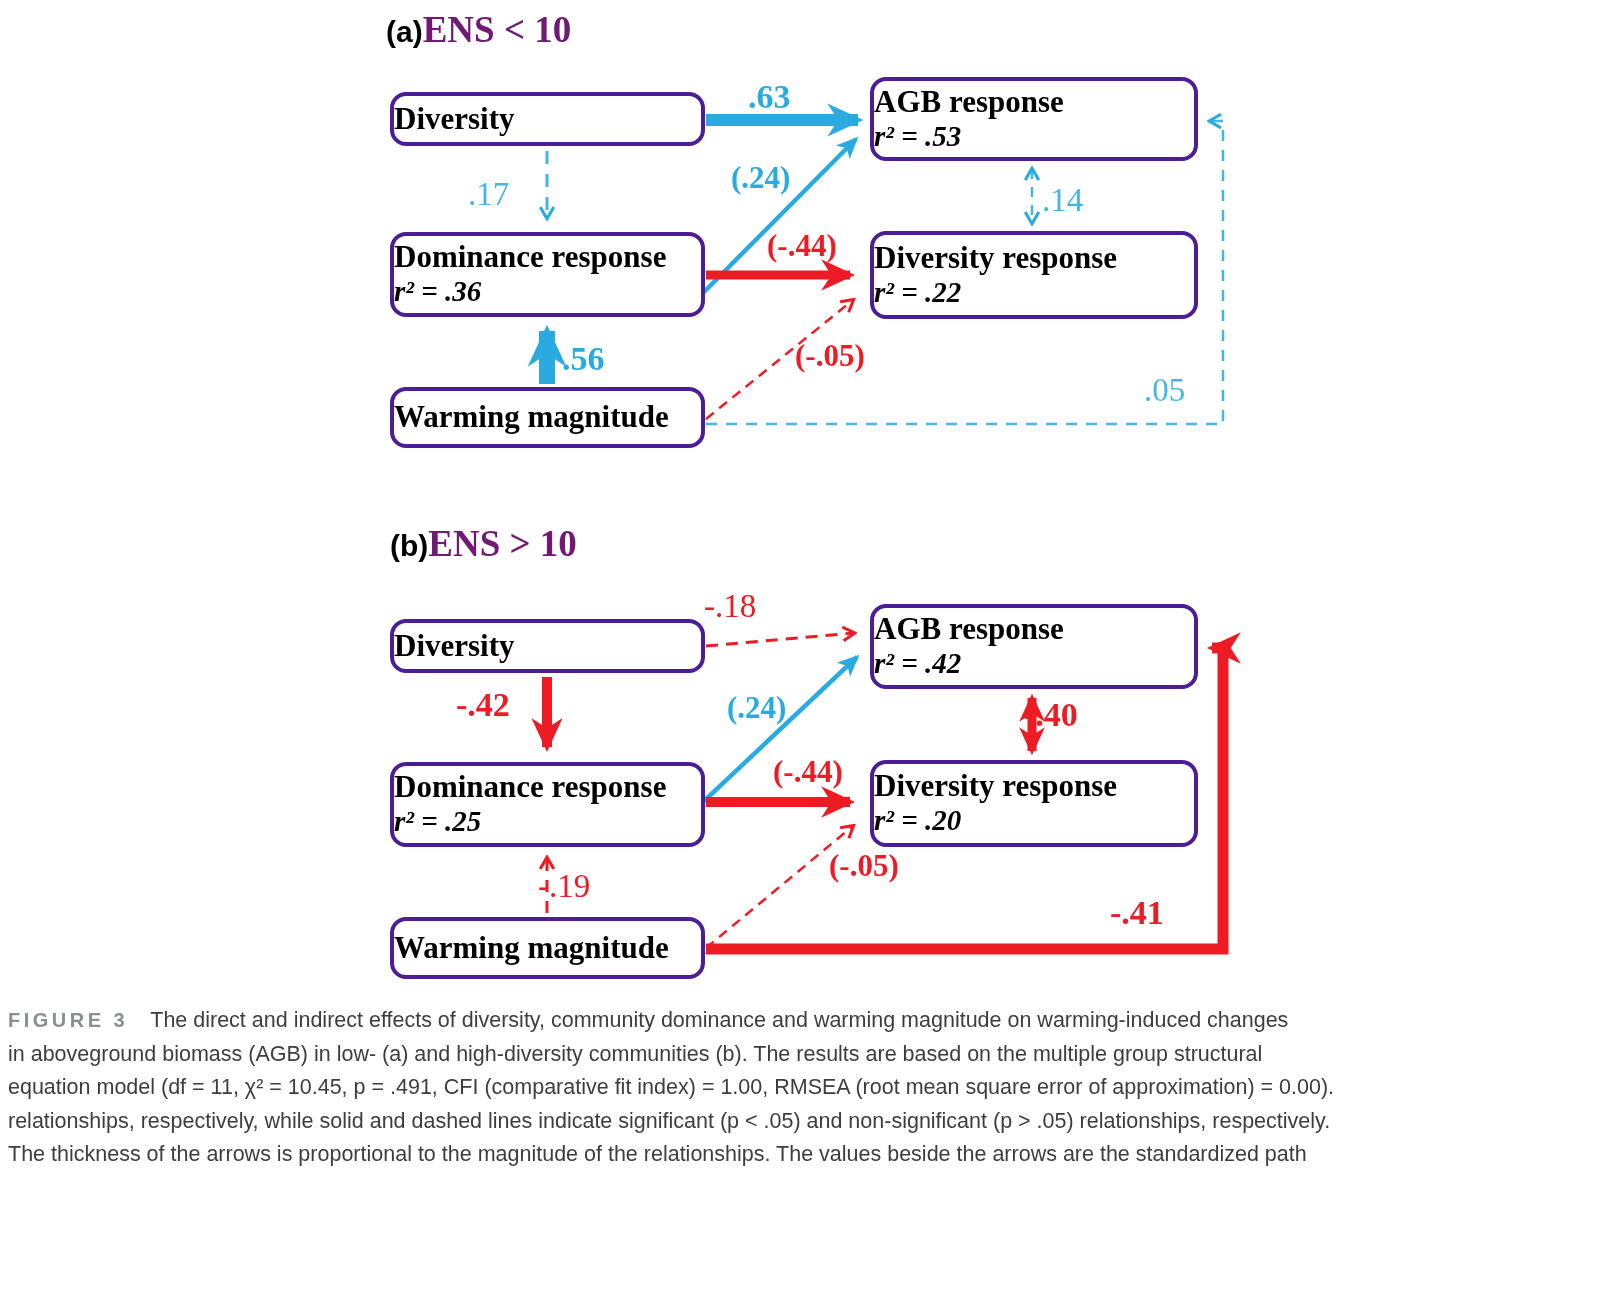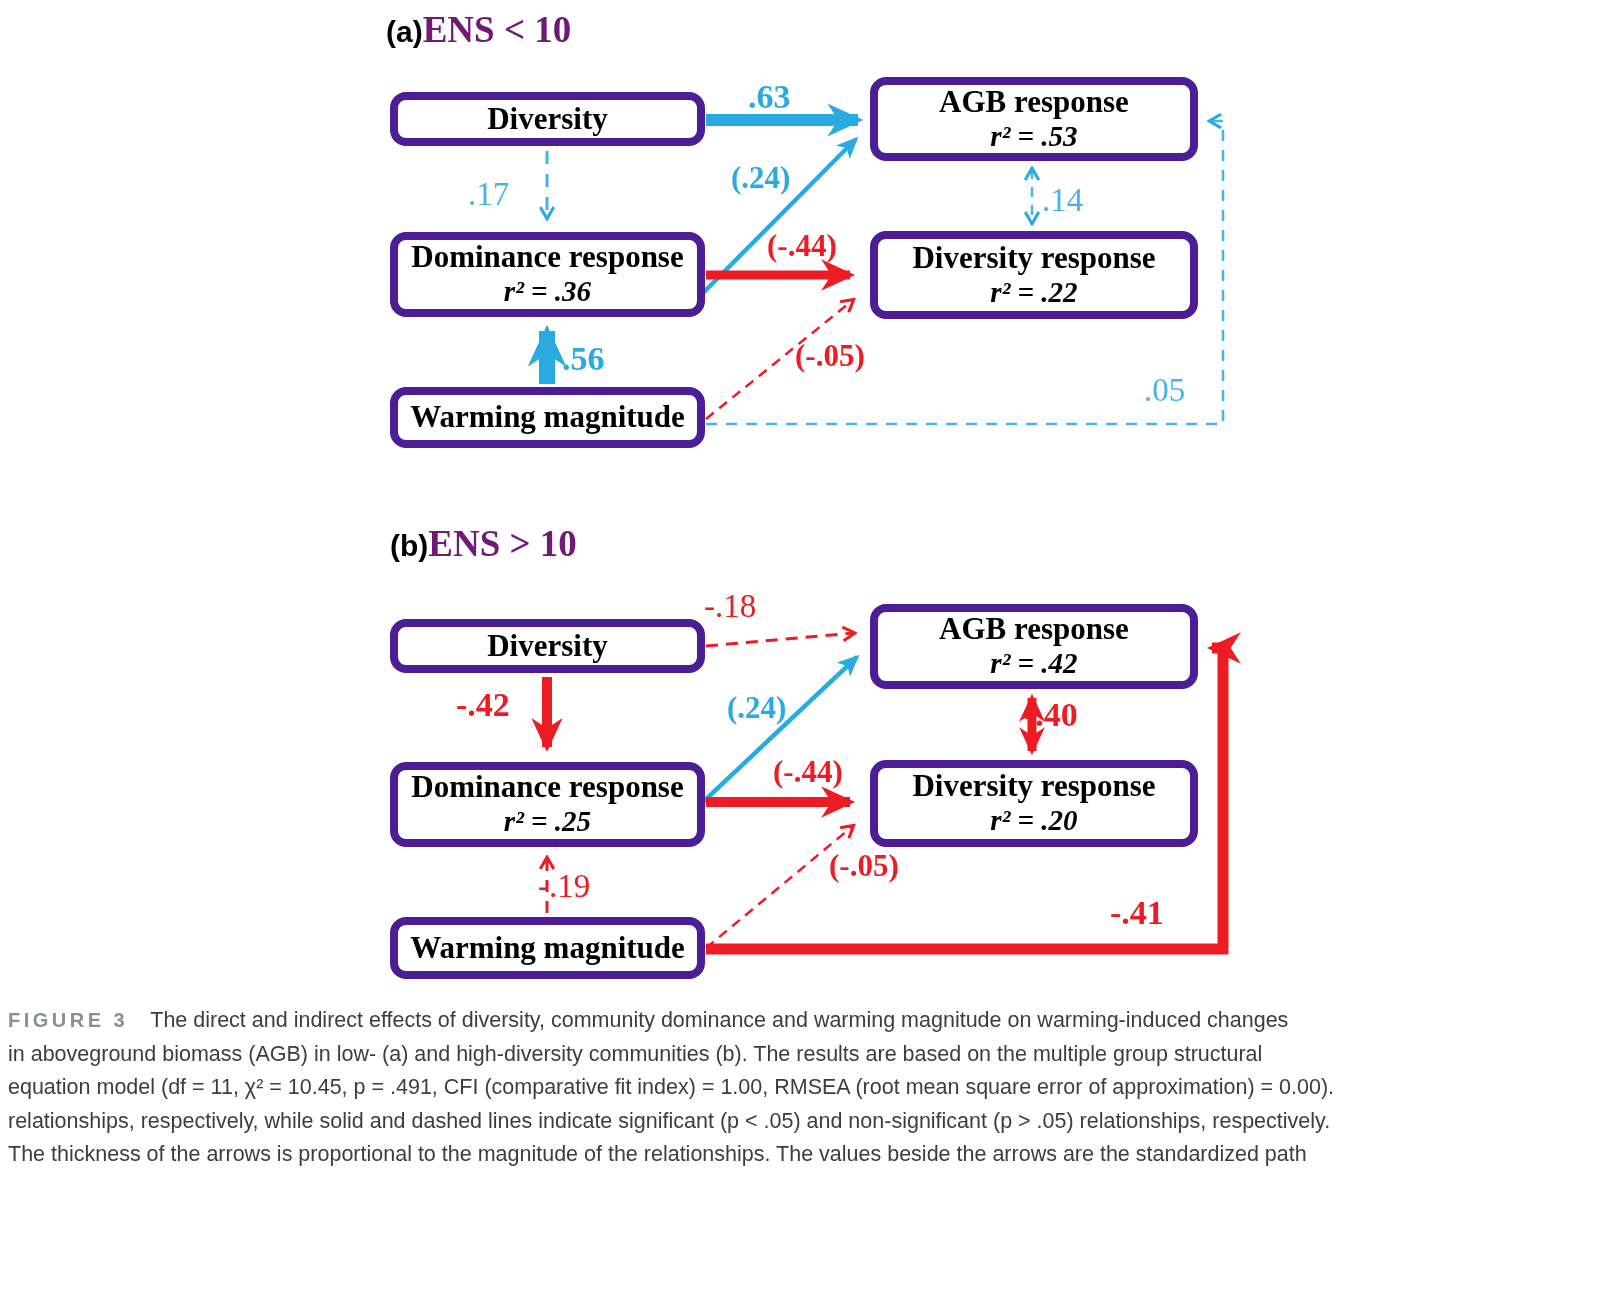--- a/index.html
+++ b/index.html
@@ -1,20 +1,20 @@
 <!DOCTYPE html>
 <html><head>
 <meta charset="utf-8">
 <style>
   html,body{margin:0;padding:0;background:#fff;}
   #page{position:relative;width:1610px;height:1315px;background:#ffffff;overflow:hidden;}
   #arrows{position:absolute;left:0;top:0;width:1610px;height:1000px;}
 
-  .box{position:absolute;background:#fff;border:8px solid #4c1d95;border-radius:16px;
-       display:flex;flex-direction:column;align-items:center;justify-content:center;
+  .box{position:absolute;background:#fff;border:4px solid #4c1d95;border-radius:16px;
+       display:flex;flex-direction:column;justify-content:center;
        font-family:"Liberation Serif",serif;font-weight:bold;box-sizing:border-box;}
   .box .bl{font-size:31px;color:#000;line-height:1.12;white-space:nowrap;}
   .box .r2{font-size:29px;font-style:italic;color:#000000;line-height:1.15;white-space:nowrap;}
 
   .ptitle-row{position:absolute;display:flex;align-items:baseline;}
   .ptag{font-family:"Liberation Sans",sans-serif;font-weight:bold;font-size:30px;color:#000;}
   .pname{font-family:"Liberation Serif",serif;font-weight:bold;font-size:37px;color:#701a75;}
 
   .coef{position:absolute;font-family:"Liberation Serif",serif;white-space:nowrap;}
   .coef.bold{font-weight:bold;font-size:31px;margin-left:39px;}

